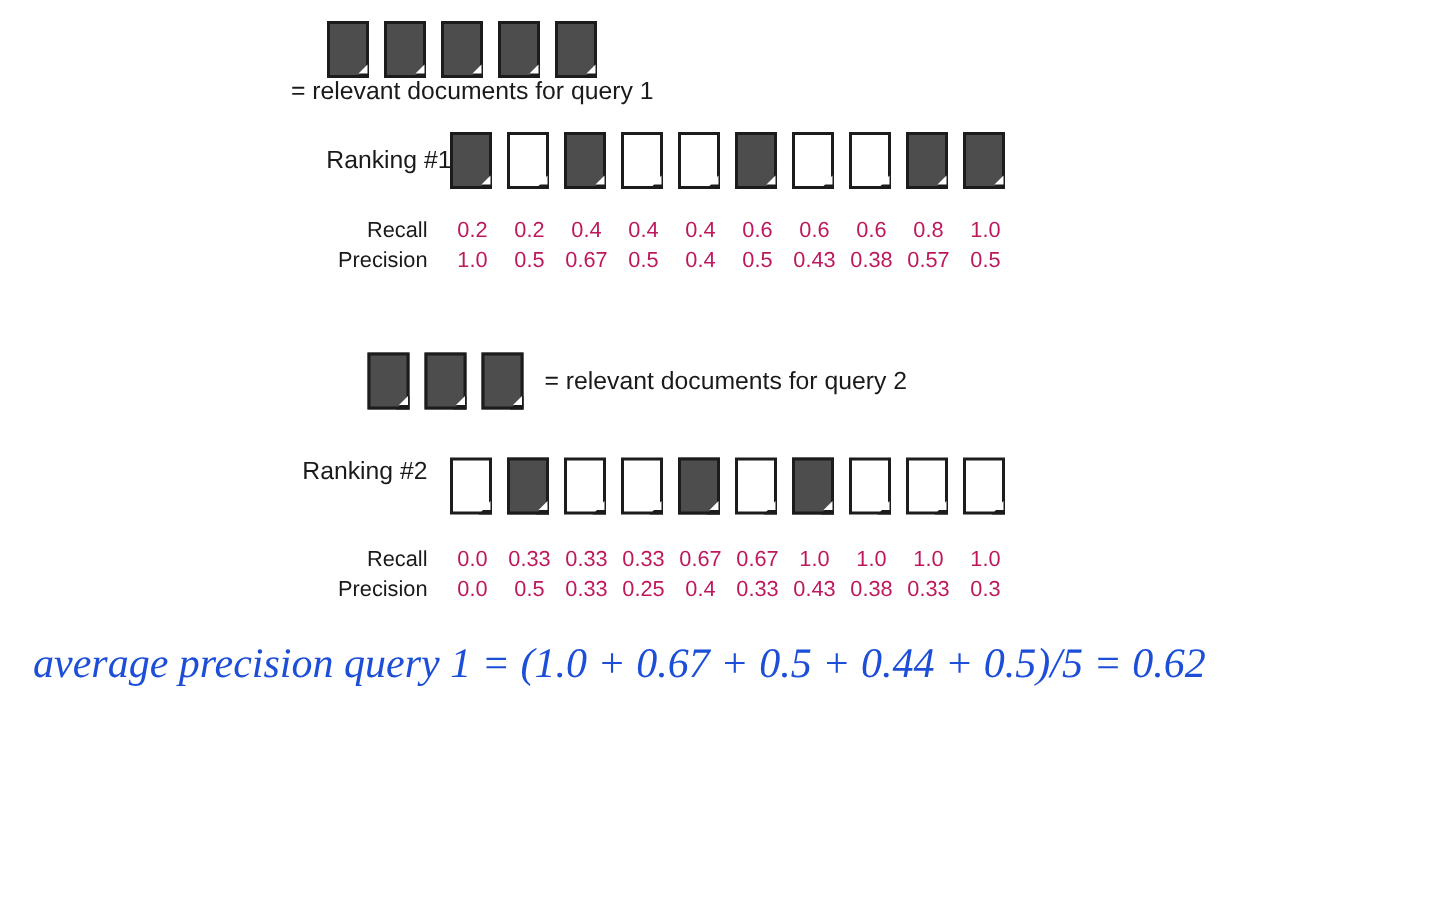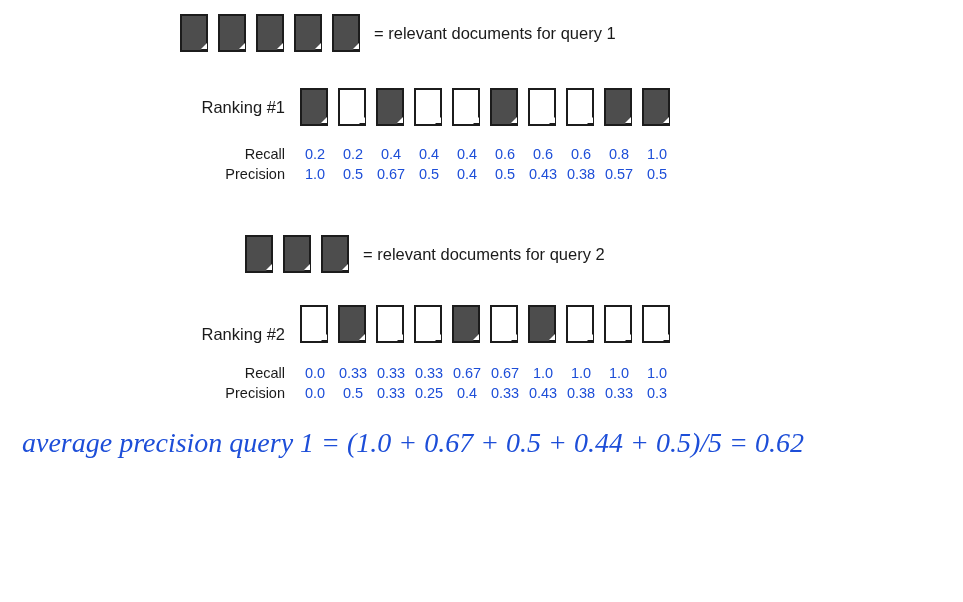--- a/index.html
+++ b/index.html
@@ -113,21 +113,21 @@
   }
   .metric-vals {
     position: absolute;
     left: 296px;
     display: flex;
   }
   .metric-vals span {
     width: 38px;
     text-align: center;
     font-size: 14.5px;
-    color: #1d4ed8;
+    color: #be185d;
   }
 
   
   .math-block {
     position: absolute;
     left: 22px;
     top: 424px;
   }
   .math-line {
     font-family: "Liberation Serif", "DejaVu Serif", serif;
@@ -137,33 +137,33 @@
     color: #1d4ed8;
     white-space: nowrap;
   }
   .math-line.gap {
     margin-top: 34px;
   }
 </style>
 </head>
 <body>
 
-<div class="legend-row" style="left:180px; top:14px;">
+<div class="legend-row" style="left:180px; top:14px;flex-direction:column;">
   <div class="legend-docs">
       <div class="doc"></div>
       <div class="doc"></div>
       <div class="doc"></div>
       <div class="doc"></div>
       <div class="doc"></div>
     </div>
   <div class="legend-label">= relevant documents for query 1</div>
 </div>
 
 <div class="rank-row" style="top:88px;">
-  <div class="rank-title" style="top:10px;">Ranking #1</div>
+  <div class="rank-title" style="top:10px;padding-left:16px;">Ranking #1</div>
   <div class="rank-docs">
       <div class="doc"></div>
       <div class="doc empty"></div>
       <div class="doc"></div>
       <div class="doc empty"></div>
       <div class="doc empty"></div>
       <div class="doc"></div>
       <div class="doc empty"></div>
       <div class="doc empty"></div>
       <div class="doc"></div>
@@ -207,21 +207,21 @@
 <div class="legend-row" style="left:245px; top:235px;justify-content:space-between;">
   <div class="legend-docs">
       <div class="doc"></div>
       <div class="doc"></div>
       <div class="doc"></div>
     </div>
   <div class="legend-label">= relevant documents for query 2</div>
 </div>
 
 <div class="rank-row" style="top:305px;">
-  <div class="rank-title" style="top:20px;text-align:right;">Ranking #2</div>
+  <div class="rank-title" style="top:0;text-align:right;">Ranking #2</div>
   <div class="rank-docs">
       <div class="doc empty"></div>
       <div class="doc"></div>
       <div class="doc empty"></div>
       <div class="doc empty"></div>
       <div class="doc"></div>
       <div class="doc empty"></div>
       <div class="doc"></div>
       <div class="doc empty"></div>
       <div class="doc empty"></div>

